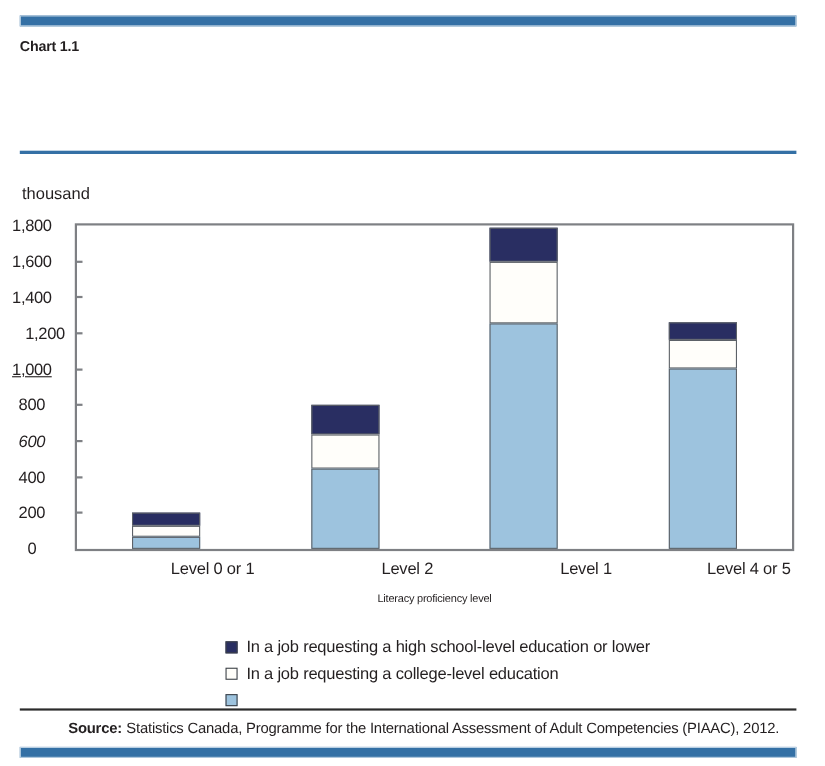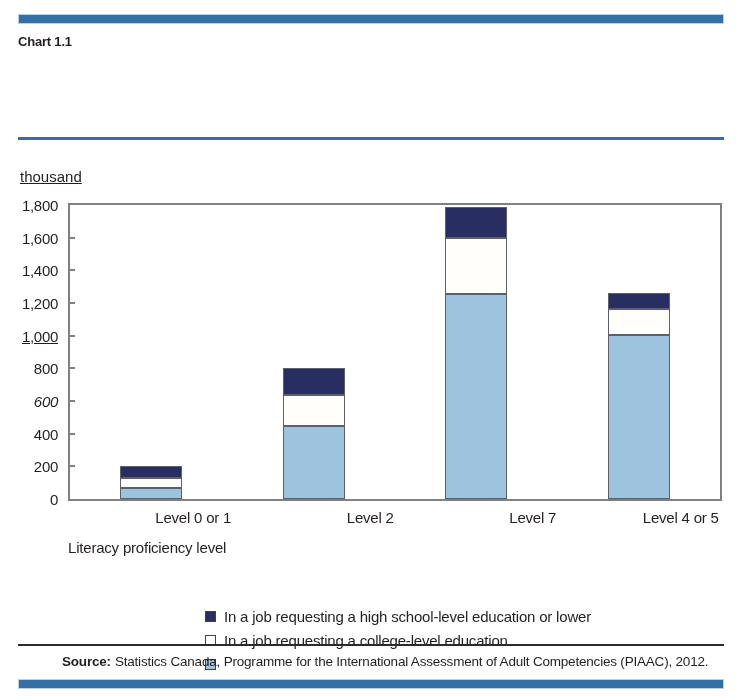--- a/index.html
+++ b/index.html
@@ -18,49 +18,49 @@
     letter-spacing:-0.2px;
   }
   .chart-title{
     position:absolute;left:18px;top:56px;width:714px;font-size:19px;
     font-weight:bold;line-height:23px;letter-spacing:-0.3px;white-space:pre-wrap;
   }
   .thin-rule{
     position:absolute;left:18px;top:137px;width:706px;height:3px;background:#3470a5;
   }
   .unit-label{
-    position:absolute;left:20px;top:168px;font-size:15px;text-decoration:underline;
+    position:absolute;left:20px;top:168px;font-size:15px;
   }
   .plot{
     position:absolute;left:68px;top:203px;width:654px;height:298px;
     border:2px solid #7e8084;box-sizing:border-box;background:#ffffff;
   }
   .ytick-label{
-    position:absolute;width:58px;left:0;text-align:right;font-size:15px;
+    position:absolute;width:58px;left:0;text-align:center;font-size:15px;
     letter-spacing:-0.3px;
   }
   .ytick-mark{
     position:absolute;left:0;width:5px;height:2px;background:#7e8084;
   }
   .bar{
     position:absolute;bottom:0;display:flex;flex-direction:column-reverse;
   }
   .seg{
     box-sizing:border-box;border:1px solid #5c6167;width:100%;
   }
   .xlabel{
     position:absolute;top:509px;width:160px;text-align:right;font-size:15px;
     letter-spacing:-0.2px;
   }
   .x-title{
-    position:absolute;left:68px;top:539px;width:654px;text-align:left;
-    font-size:15px;letter-spacing:-0.2px;
+    position:absolute;left:68px;top:539px;width:654px;text-align:center;
+    font-size:10px;letter-spacing:-0.2px;
   }
   .legend{
-    position:absolute;left:205px;top:604px;
+    position:absolute;left:205px;top:576px;
   }
   .legend-row{
     display:flex;align-items:center;height:24px;
   }
   .legend-swatch{
     width:11px;height:11px;border:1.5px solid #3c4148;box-sizing:border-box;
     margin-right:8px;flex:0 0 auto;
   }
   .legend-text{
     font-size:15px;letter-spacing:-0.2px;white-space:nowrap;
@@ -88,21 +88,21 @@
 
   <div class="unit-label">thousand</div>
 
   <div id="yaxis">
       <div class="ytick-label" style="top: 491px;">0</div>
       <div class="ytick-label" style="top: 458.333px;">200</div>
       <div class="ytick-label" style="top: 425.667px;">400</div>
       <div class="ytick-label" style="top: 393px; font-style: italic;">600</div>
       <div class="ytick-label" style="top: 360.333px;">800</div>
       <div class="ytick-label" style="top: 327.667px; text-decoration: underline;">1,000</div>
-      <div class="ytick-label" style="top: 295px;">1,200</div>
+      <div class="ytick-label" style="top: 295px; padding-left: 12px;">1,200</div>
       <div class="ytick-label" style="top: 262.333px;">1,400</div>
       <div class="ytick-label" style="top: 229.667px;">1,600</div>
       <div class="ytick-label" style="top: 197px;">1,800</div>
     </div>
 
   <div class="plot" id="plot">
       <div class="ytick-mark" style="top: 260.333px;"></div>
       <div class="ytick-mark" style="top: 227.667px;"></div>
       <div class="ytick-mark" style="top: 195px;"></div>
       <div class="ytick-mark" style="top: 162.333px;"></div>
@@ -128,21 +128,21 @@
       <div class="bar" style="left: 537.75px; width: 62px;">
         <div class="seg" style="height: 164.2px; background: rgb(157, 195, 222);"></div>
         <div class="seg" style="height: 26.1px; background: rgb(255, 254, 250);"></div>
         <div class="seg" style="height: 15.5px; background: rgb(41, 46, 98);"></div>
       </div>
     </div>
 
   <div id="xlabels">
       <div class="xlabel" style="left: 71.25px;">Level 0 or 1</div>
       <div class="xlabel" style="left: 233.75px;">Level 2</div>
-      <div class="xlabel" style="left: 396.25px;">Level 7</div>
+      <div class="xlabel" style="left: 396.25px;">Level 1</div>
       <div class="xlabel" style="left: 558.75px;">Level 4 or 5</div>
     </div>
 
   <div class="x-title">Literacy proficiency level</div>
 
   <div class="legend" id="legend">
       <div class="legend-row">
         <span class="legend-swatch" style="background: rgb(41, 46, 98);"></span>
         <span class="legend-text">In a job requesting a high school-level education or lower</span>
       </div>

